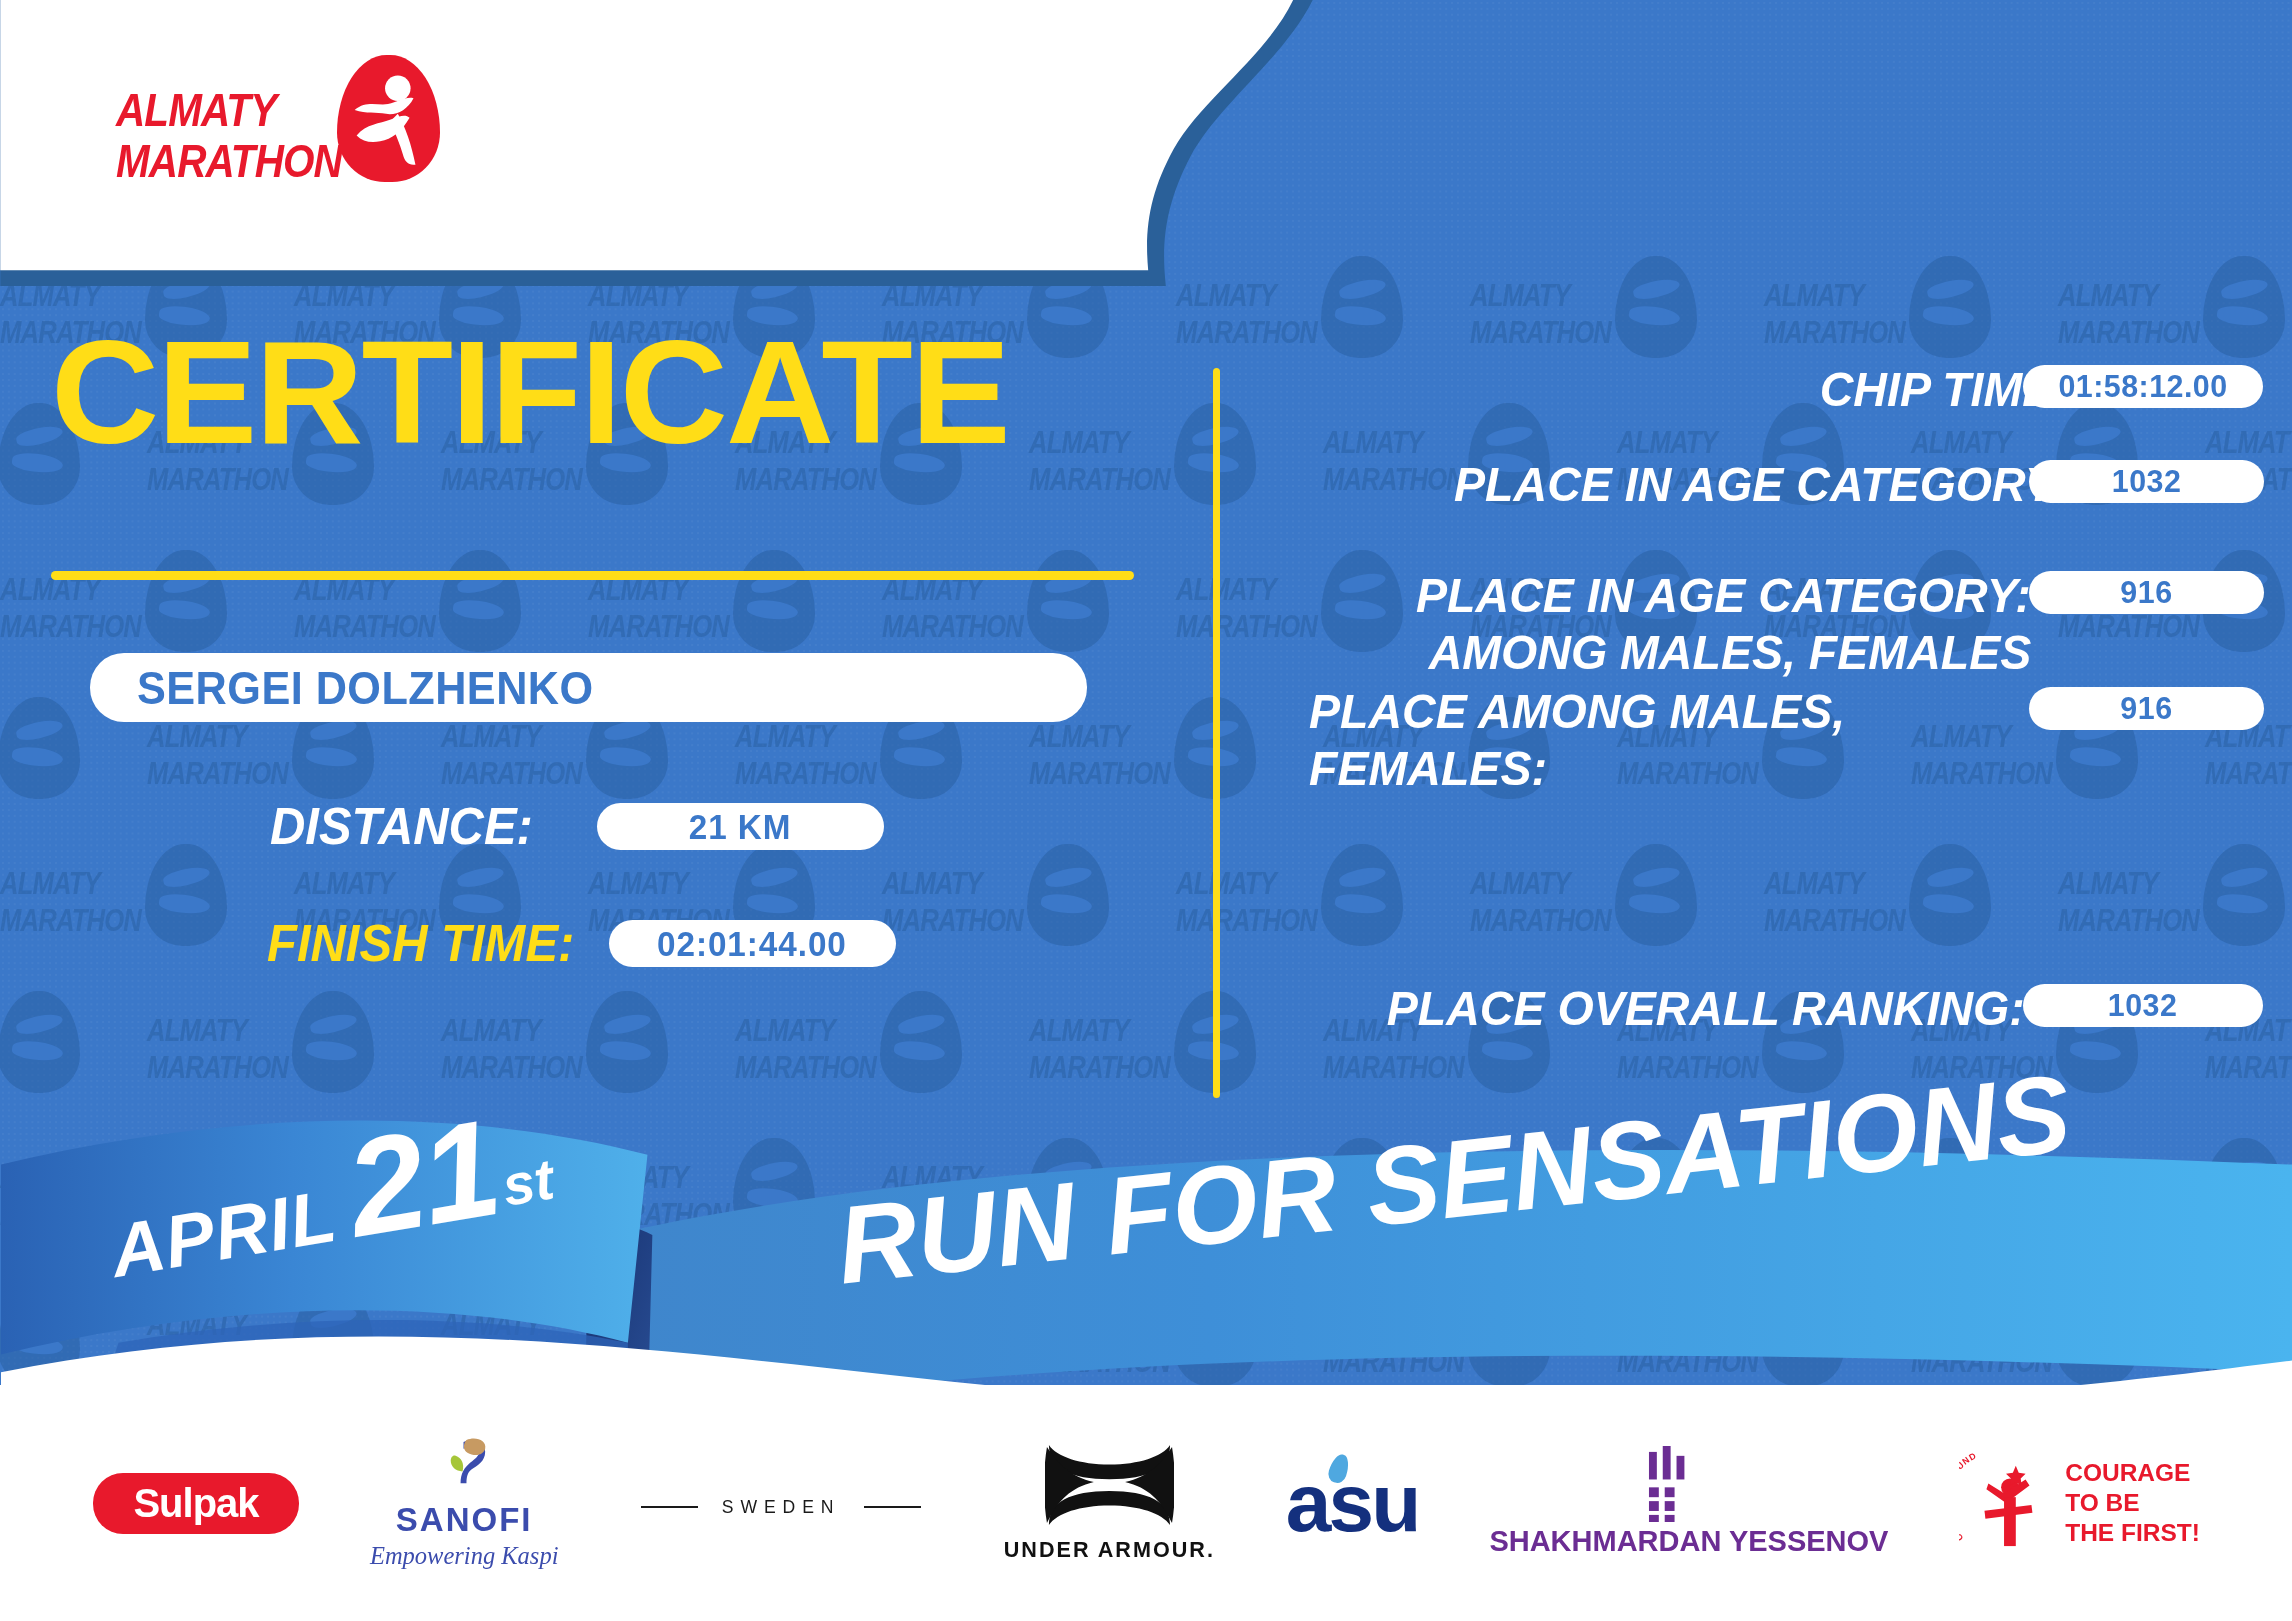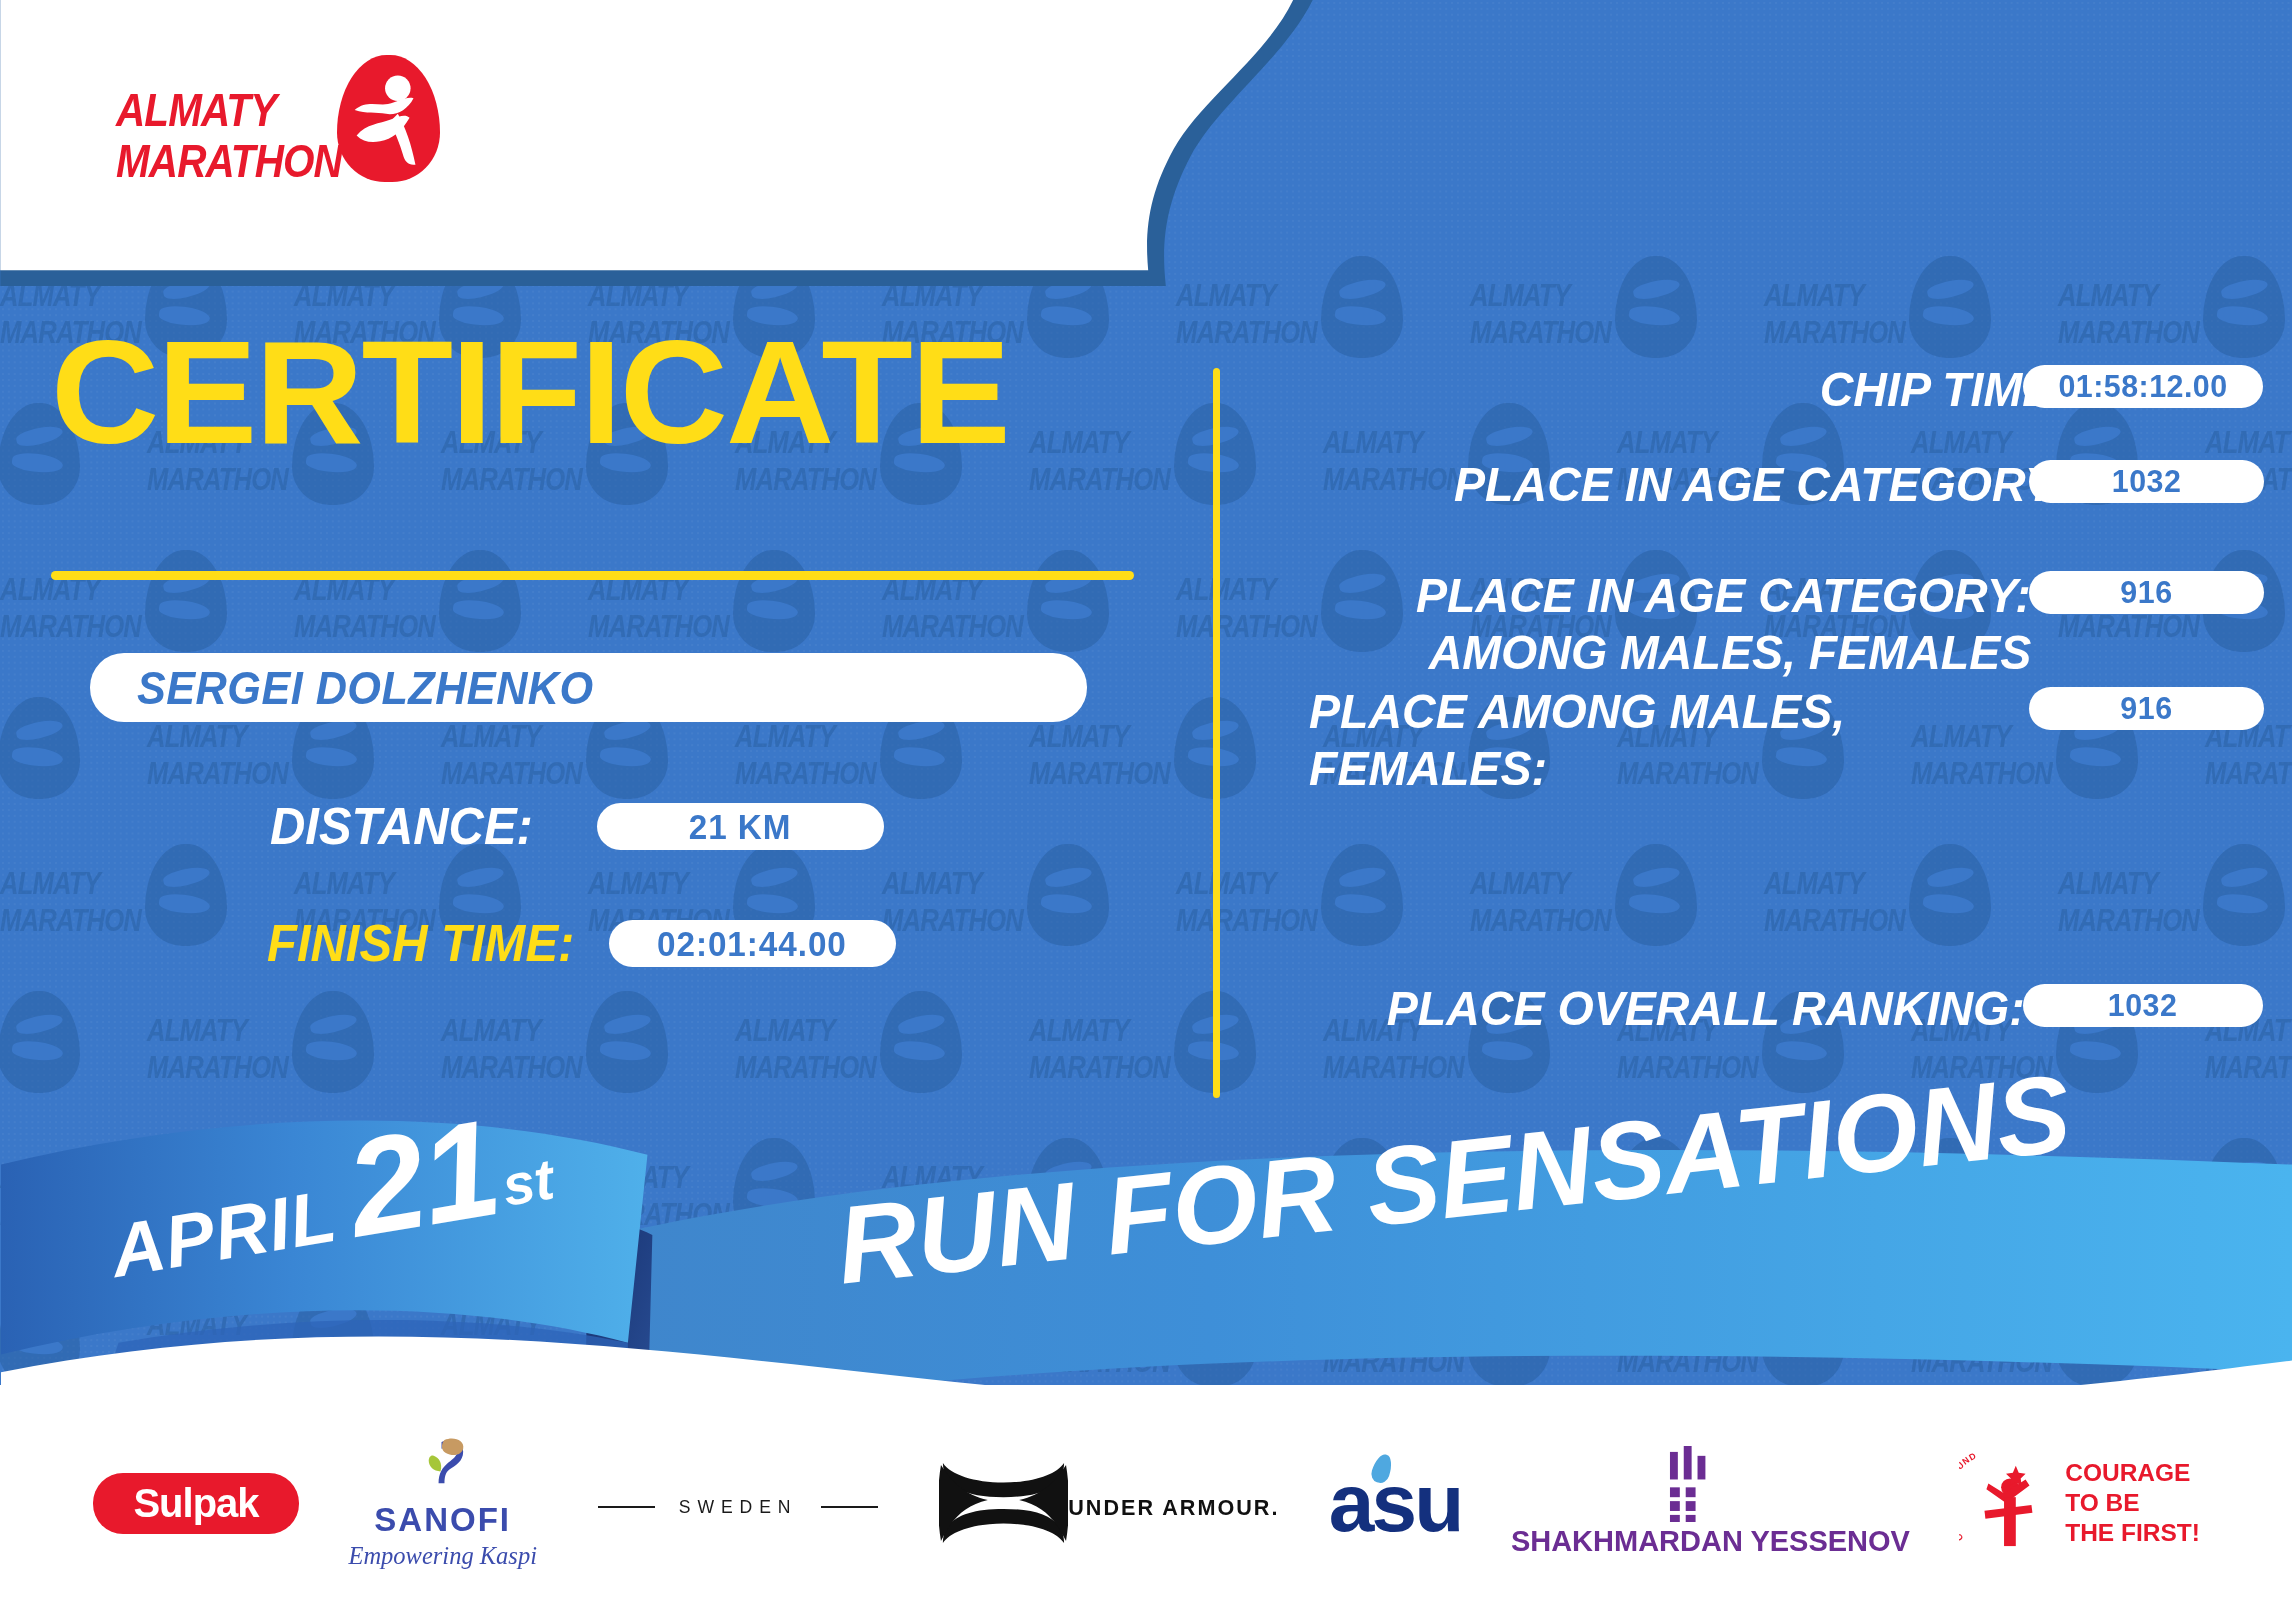--- a/index.html
+++ b/index.html
@@ -82,21 +82,21 @@
     color:#ffdd17;font-family:"Liberation Sans Narrow","Liberation Sans",sans-serif;
     font-weight:bold;font-size:147px;line-height:147px;letter-spacing:-2px;
     transform:scaleX(1.02);transform-origin:left top;white-space:nowrap;
   }
   .cert-rule{
     position:absolute;left:51px;top:277px;width:1083px;height:8.8px;background:#ffdd17;border-radius:4.9px;
   }
 
   .name-pill{
     position:absolute;left:90px;top:359px;width:997px;height:69px;
-    background:#ffffff;border-radius:34px;display:flex;align-items:center;font-style:italic;
+    background:#ffffff;border-radius:34px;display:flex;align-items:center;
   }
   .name-text{
     margin-left:47px;color:#3b78c9;
     font-family:"Liberation Sans Narrow","Liberation Sans",sans-serif;
     font-weight:bold;font-size:47px;letter-spacing:0.5px;line-height:47px;
     transform:scaleX(.92);transform-origin:left center;white-space:nowrap;
   }
 
   .kv-row{position:absolute;display:flex;align-items:center;justify-content:flex-end;}
   .kv-label{
@@ -187,21 +187,21 @@
   .sanofi-mark{position:relative;width:61px;height:61px;margin-bottom:3.9px;}
   .sanofi-name{color:#3b4cad;font-family:"Liberation Sans",sans-serif;font-weight:bold;font-size:33px;letter-spacing:2px;}
   .sanofi-tag{color:#3b4cad;font-family:"Liberation Serif",serif;font-style:italic;font-size:24.5px;margin-top:3.9px;}
 
   .sp-oriflame{flex-direction:column;align-items:center;}
   .ori-name{color:#1a1a1a;font-family:"Liberation Sans",sans-serif;font-size:46px;letter-spacing:8.8px;font-weight:300;}
   .ori-sub{display:flex;align-items:center;margin-top:8.8px;}
   .ori-sub .ln{width:57px;height:2px;background:#1a1a1a;}
   .ori-sub span{color:#1a1a1a;font-size:17.6px;letter-spacing:6.9px;margin:0 11.8px;}
 
-  .sp-ua{flex-direction:row;align-items:center;}
+  .sp-ua{flex-direction:column;align-items:center;}
   .ua-mark{position:relative;width:129px;height:84px;}
   .ua-name{color:#111;font-family:"Liberation Sans",sans-serif;font-weight:bold;font-size:21.6px;letter-spacing:2px;margin-top:9.8px;}
 
   .sp-asu{color:#14307e;font-family:"Liberation Sans",sans-serif;font-weight:bold;font-size:82px;letter-spacing:-2.9px;position:relative;line-height:82px;}
   .asu-drop{position:absolute;left:44px;top:-7.8px;width:17.6px;height:29px;background:#4fa8e0;border-radius:50% 50% 50% 50% / 70% 70% 35% 35%;transform:rotate(18deg);}
 
   .sp-yessenov{display:flex;align-items:center;flex-direction:column;}
   .yes-mark{width:63px;height:76px;position:relative;margin-right:21.6px;}
   .yes-txt{color:#6b2d93;font-family:"Liberation Sans Narrow","Liberation Sans",sans-serif;font-weight:bold;font-size:29px;line-height:39px;letter-spacing:0;}
 

